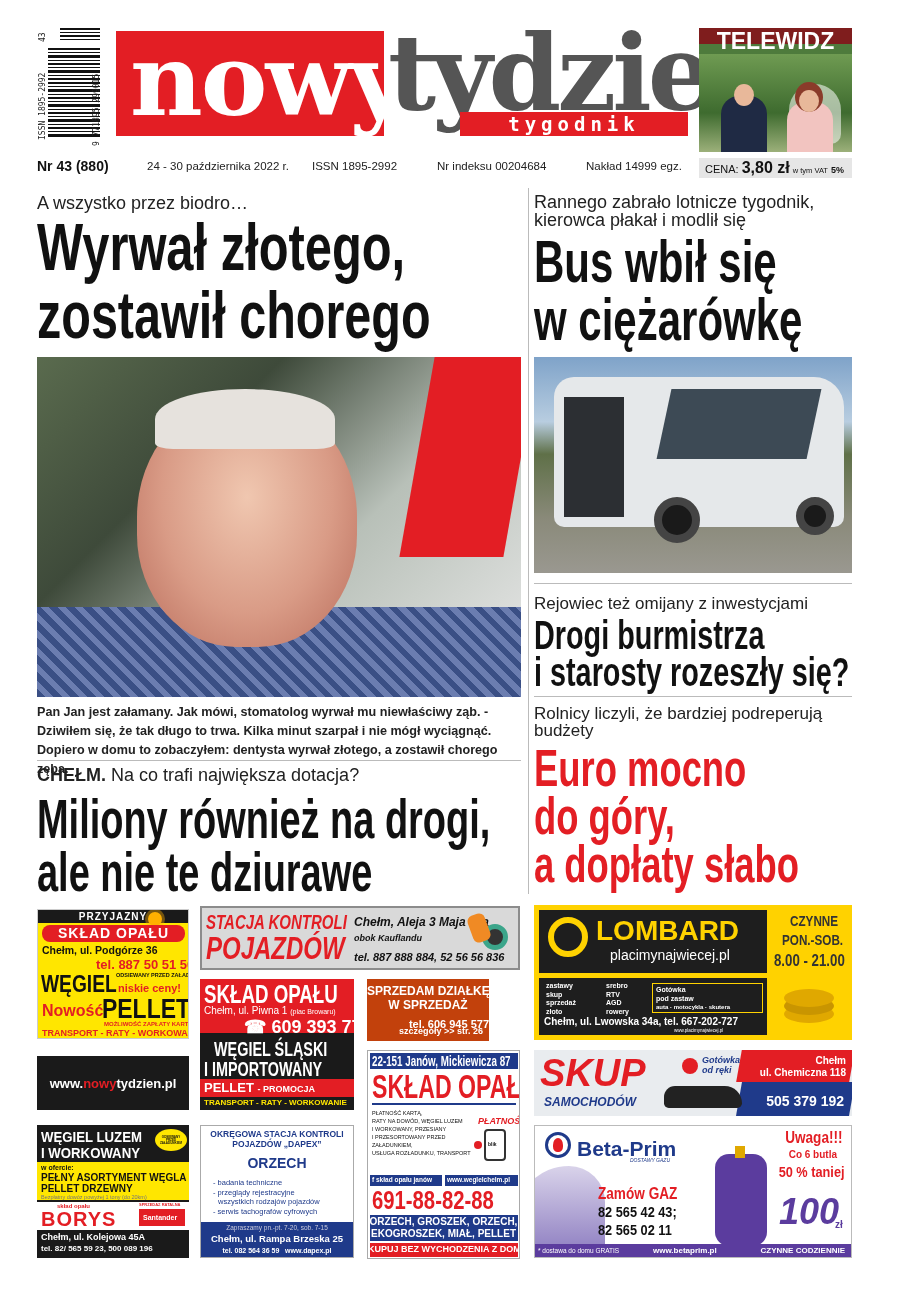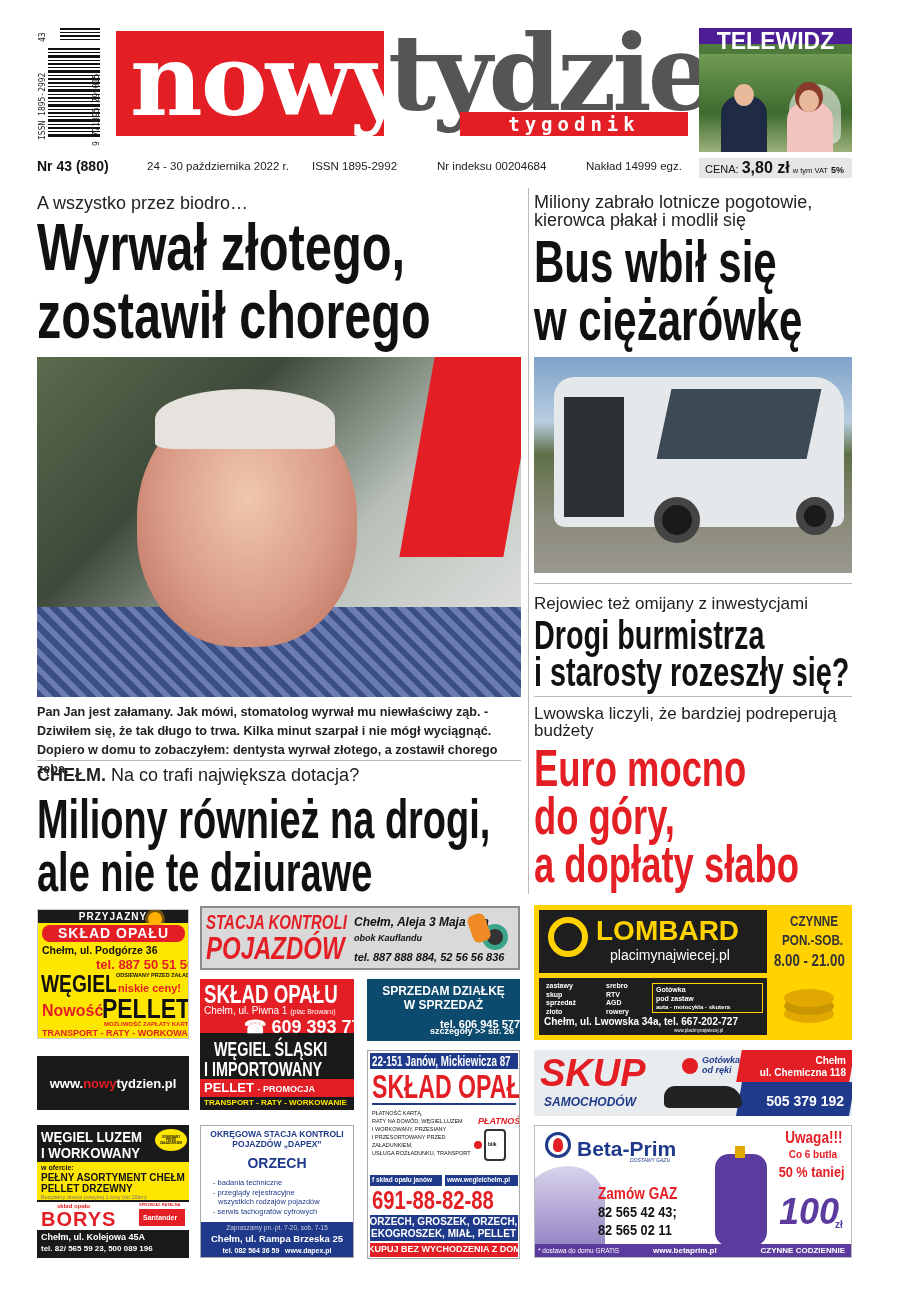--- a/index.html
+++ b/index.html
@@ -9,21 +9,21 @@
 
 .barcode{left:38px;top:28px;width:64px;height:120px}
 .bc-text{font-family:"DejaVu Sans Mono",monospace;font-size:8px;color:#222;position:absolute;transform:rotate(-90deg);transform-origin:left top;white-space:nowrap}
 
 .logo-red{left:116px;top:31px;width:268px;height:105px;background:#e31e24}
 .logo-nowy{left:130px;top:30px;color:#fff;font-family:"DejaVu Serif",serif;font-weight:bold;font-size:100px;letter-spacing:-2px;line-height:1}
 .logo-tydz{left:388px;top:22px;color:#555;font-family:"DejaVu Serif",serif;font-weight:bold;font-size:104px;letter-spacing:-4px;line-height:1}
 .logo-sub{left:460px;top:112px;width:228px;height:24px;background:#e31e24;color:#fff;font-family:"DejaVu Sans Mono",monospace;font-weight:bold;font-size:19px;letter-spacing:5px;text-align:center;line-height:24px}
 
 .tv{left:699px;top:28px;width:153px;height:124px;background:#4e7b3c;overflow:hidden}
-.tv-head{position:absolute;left:0;top:0;width:153px;height:16px;background:#4c1d95;color:#fff;font-weight:bold;font-size:23px;text-align:center;line-height:27px;letter-spacing:0px}
+.tv-head{position:absolute;left:0;top:0;width:153px;height:16px;background:#7f1d1d;color:#fff;font-weight:bold;font-size:23px;text-align:center;line-height:27px;letter-spacing:0px}
 .tv-photo{position:absolute;left:0;top:26px;width:153px;height:98px;background:linear-gradient(180deg,#6f9b52,#3e6b2f 60%,#9cb07a)}
 .tv-groom{position:absolute;left:22px;top:42px;width:46px;height:82px;background:#1f2a44;border-radius:18px 18px 0 0}
 .tv-groom-head{position:absolute;left:35px;top:30px;width:20px;height:22px;background:#e8b89a;border-radius:50%}
 .tv-bride{position:absolute;left:88px;top:48px;width:46px;height:76px;background:#f2c4c0;border-radius:18px 18px 0 0}
 .tv-bride-head{position:absolute;left:100px;top:36px;width:20px;height:22px;background:#e8b89a;border-radius:50%;box-shadow:0 -4px 0 4px #8a3b2a}
 .tv-veil{position:absolute;left:90px;top:30px;width:52px;height:60px;background:rgba(255,255,255,.55);border-radius:26px 26px 10px 10px}
 
 .info{top:160px;font-size:11.5px;color:#222;white-space:nowrap}
 .info-nr{left:37px;top:158px;font-size:14px;font-weight:bold}
 .price-box{left:699px;top:158px;width:153px;height:20px;background:#e6e6e6;font-size:11px;line-height:20px;padding-left:6px;white-space:nowrap}
@@ -49,21 +49,21 @@
 .bus-wheel{position:absolute;width:46px;height:46px;border-radius:50%;background:#1a1a1a;border:8px solid #444}
 .caption{left:37px;top:703px;width:484px;font-size:12.6px;font-weight:bold;line-height:19px;color:#222}
 
 .ad{position:absolute;overflow:hidden}
 .ad1{left:37px;top:909px;width:152px;height:130px;background:#ffe600;border:1px solid #ccc}
 .ad1 .bar{position:absolute;left:0;top:0;width:100%;height:13px;background:#1a1a1a;color:#fff;font-size:10px;font-weight:bold;text-align:center;line-height:13px;letter-spacing:1px}
 .ad1 .sun{position:absolute;left:110px;top:2px;width:14px;height:14px;border-radius:50%;background:#ffb000;box-shadow:0 0 0 3px rgba(255,176,0,.4)}
 .ad1 .pill{position:absolute;left:4px;top:15px;width:143px;height:17px;background:#e31e24;border-radius:8px;color:#fff;font-weight:bold;font-size:14px;text-align:center;line-height:17px;letter-spacing:1px}
 .ad2{left:200px;top:906px;width:320px;height:64px;background:#d9d9d9;border:2px solid #8c8c8c}
 .ad3{left:200px;top:979px;width:154px;height:131px;background:#1a1a1a}
-.ad4{left:367px;top:979px;width:153px;height:62px;background:#0c4a6e}
+.ad4{left:367px;top:979px;width:122px;height:62px;background:#c2410c}
 .ad5{left:367px;top:1050px;width:153px;height:209px;background:#fff;border:1px solid #aaa}
 .ad6{left:534px;top:905px;width:318px;height:135px;background:#ffd200}
 .ad7{left:534px;top:1050px;width:318px;height:66px;background:#e9ecef}
 .ad8{left:534px;top:1125px;width:318px;height:133px;background:#fff;border:1px solid #bbb}
 .ad9{left:37px;top:1056px;width:152px;height:54px;background:#1a1a1a}
 .ad10{left:37px;top:1125px;width:152px;height:133px;background:#1a1a1a}
 .ad11{left:200px;top:1125px;width:154px;height:133px;background:#fff;border:1px solid #aaa}
 .t{position:absolute;white-space:nowrap;line-height:1}
 .b{font-weight:bold}
 </style>
@@ -152,42 +152,42 @@
 
 <div class="abs hdiv" style="left:37px;top:760px;width:484px"></div>
 
 <div class="abs kicker" style="left:37px;top:765px">
   <b>CHEŁM.</b>
   <span>Na co trafi największa dotacja?</span>
 </div>
 <div class="abs headline" style="left:37px;top:792px;font-size:55px;transform:scaleX(0.69)">Miliony również na drogi,</div>
 <div class="abs headline" style="left:37px;top:845px;font-size:55px;transform:scaleX(0.69)">ale nie te dziurawe</div>
 
-<div class="abs kicker" style="left:534px;top:192px">Miliony zabrało lotnicze pogotowie,</div>
+<div class="abs kicker" style="left:534px;top:192px">Rannego zabrało lotnicze tygodnik,</div>
 <div class="abs kicker" style="left:534px;top:210px">kierowca płakał i modlił się</div>
 <div class="abs headline" style="left:534px;top:232px;font-size:60px;transform:scaleX(0.7)">Bus wbił się</div>
 <div class="abs headline" style="left:534px;top:290px;font-size:60px;transform:scaleX(0.7)">w ciężarówkę</div>
 
 <div class="abs photo-bus">
   <div class="bus-body"></div>
   <div class="bus-door"></div>
   <div class="bus-glass"></div>
   <div class="bus-wheel" style="left:120px;top:140px"></div>
   <div class="bus-wheel" style="left:262px;top:140px;width:38px;height:38px"></div>
 </div>
 
 <div class="abs hdiv" style="left:534px;top:583px;width:318px"></div>
 
 <div class="abs kicker" style="left:534px;top:594px;font-size:17px">Rejowiec też omijany z inwestycjami</div>
 <div class="abs headline" style="left:534px;top:615px;font-size:40px;transform:scaleX(0.72)">Drogi burmistrza</div>
 <div class="abs headline" style="left:534px;top:652px;font-size:40px;transform:scaleX(0.72)">i starosty rozeszły się?</div>
 
 <div class="abs hdiv" style="left:534px;top:696px;width:318px"></div>
 
-<div class="abs kicker" style="left:534px;top:704px;font-size:17px">Lwowska liczyli, że bardziej podreperują</div>
+<div class="abs kicker" style="left:534px;top:704px;font-size:17px">Rolnicy liczyli, że bardziej podreperują</div>
 <div class="abs kicker" style="left:534px;top:721px;font-size:17px">budżety</div>
 <div class="abs headline red" style="left:534px;top:742px;font-size:52px;transform:scaleX(0.7)">Euro mocno</div>
 <div class="abs headline red" style="left:534px;top:790px;font-size:52px;transform:scaleX(0.7)">do góry,</div>
 <div class="abs headline red" style="left:534px;top:838px;font-size:52px;transform:scaleX(0.7)">a dopłaty słabo</div>
 
 <div class="ad ad1">
   <div class="bar">PRZYJAZNY</div>
   <div class="sun"></div>
   <div class="pill">SKŁAD OPAŁU</div>
   <div class="t b" style="left:4px;top:35px;font-size:10.5px">Chełm, ul. Podgórze 36</div>
@@ -312,21 +312,21 @@
   <div class="t b" style="right:8px;top:44px;font-size:14px;color:#fff">505 379 192</div>
 </div>
 
 <div class="ad ad10">
   <div class="t b" style="left:4px;top:4px;font-size:15px;color:#fff;transform:scaleX(0.88);transform-origin:left top">WĘGIEL LUZEM</div>
   <div class="t b" style="left:4px;top:20px;font-size:15px;color:#fff;transform:scaleX(0.88);transform-origin:left top">I WORKOWANY</div>
   <div style="position:absolute;left:118px;top:4px;width:32px;height:22px;border-radius:50%;background:#ffe600"></div>
   <div class="t b" style="left:121px;top:11px;font-size:3px;white-space:normal;width:26px;text-align:center">ODSIEWANY PRZED ZAŁADUNKIEM</div>
   <div style="position:absolute;left:0;top:37px;width:152px;height:38px;background:#ffe600"></div>
   <div class="t b" style="left:4px;top:39px;font-size:7px">w ofercie:</div>
-  <div class="t b" style="left:4px;top:48px;font-size:10px">PEŁNY ASORTYMENT CHEŁM</div>
+  <div class="t b" style="left:4px;top:48px;font-size:10px">PEŁNY ASORTYMENT WĘGLA</div>
   <div class="t b" style="left:4px;top:59px;font-size:10px">PELLET DRZEWNY</div>
   <div class="t" style="left:4px;top:70px;font-size:5.5px;color:#777">Bezpłatny dowóz powyżej 1 tony (do 20km)</div>
   <div style="position:absolute;left:0;top:77px;width:152px;height:28px;background:#fff"></div>
   <div class="t b" style="left:20px;top:78px;font-size:6px;color:#e31e24">skład opału</div>
   <div class="t b" style="left:4px;top:84px;font-size:20px;color:#e31e24;letter-spacing:1px">BORYS</div>
   <div class="t b" style="left:102px;top:78px;font-size:4px;color:#e31e24">SPRZEDAŻ RATALNA</div>
   <div style="position:absolute;left:102px;top:84px;width:46px;height:17px;background:#e31e24"></div>
   <div class="t b" style="left:106px;top:89px;font-size:7px;color:#fff">Santander</div>
   <div class="t b" style="left:4px;top:108px;font-size:9px;color:#fff">Chełm, ul. Kolejowa 45A</div>
   <div class="t b" style="left:4px;top:120px;font-size:8px;color:#fff">tel. 82/ 565 59 23, 500 089 196</div>

